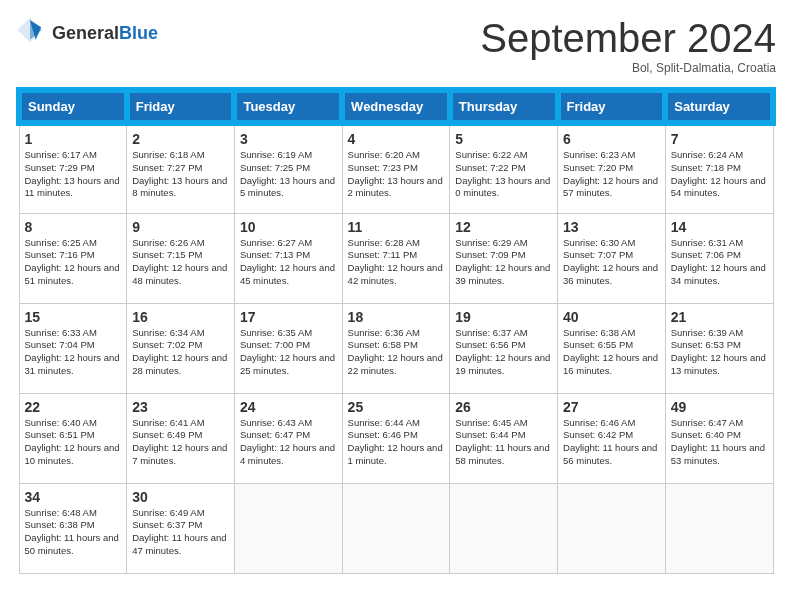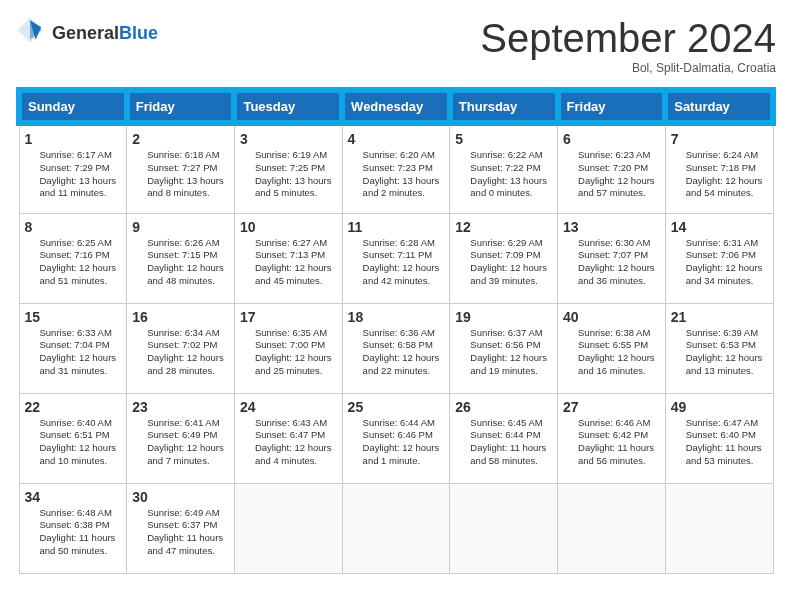--- a/index.html
+++ b/index.html
@@ -61,21 +61,20 @@
       font-size: 14px;
       font-weight: bold;
       color: #333;
       display: block;
       margin-bottom: 2px;
     }
     .cell-text {
       font-size: 9.5px;
       line-height: 1.35;
       color: #333;
-      margin-left: 15px;
     }
   </style>
 </head>
 <body>
 
 <div class="header">
   <div class="logo">
     <svg class="logo-icon" viewBox="0 0 40 40" xmlns="http://www.w3.org/2000/svg">
       <polygon points="20,2 38,20 20,38 2,20" fill="#1a6fba" opacity="0.15"></polygon>
       <polygon points="20,6 36,20 20,34" fill="#1a6fba" opacity="0.5"></polygon>

